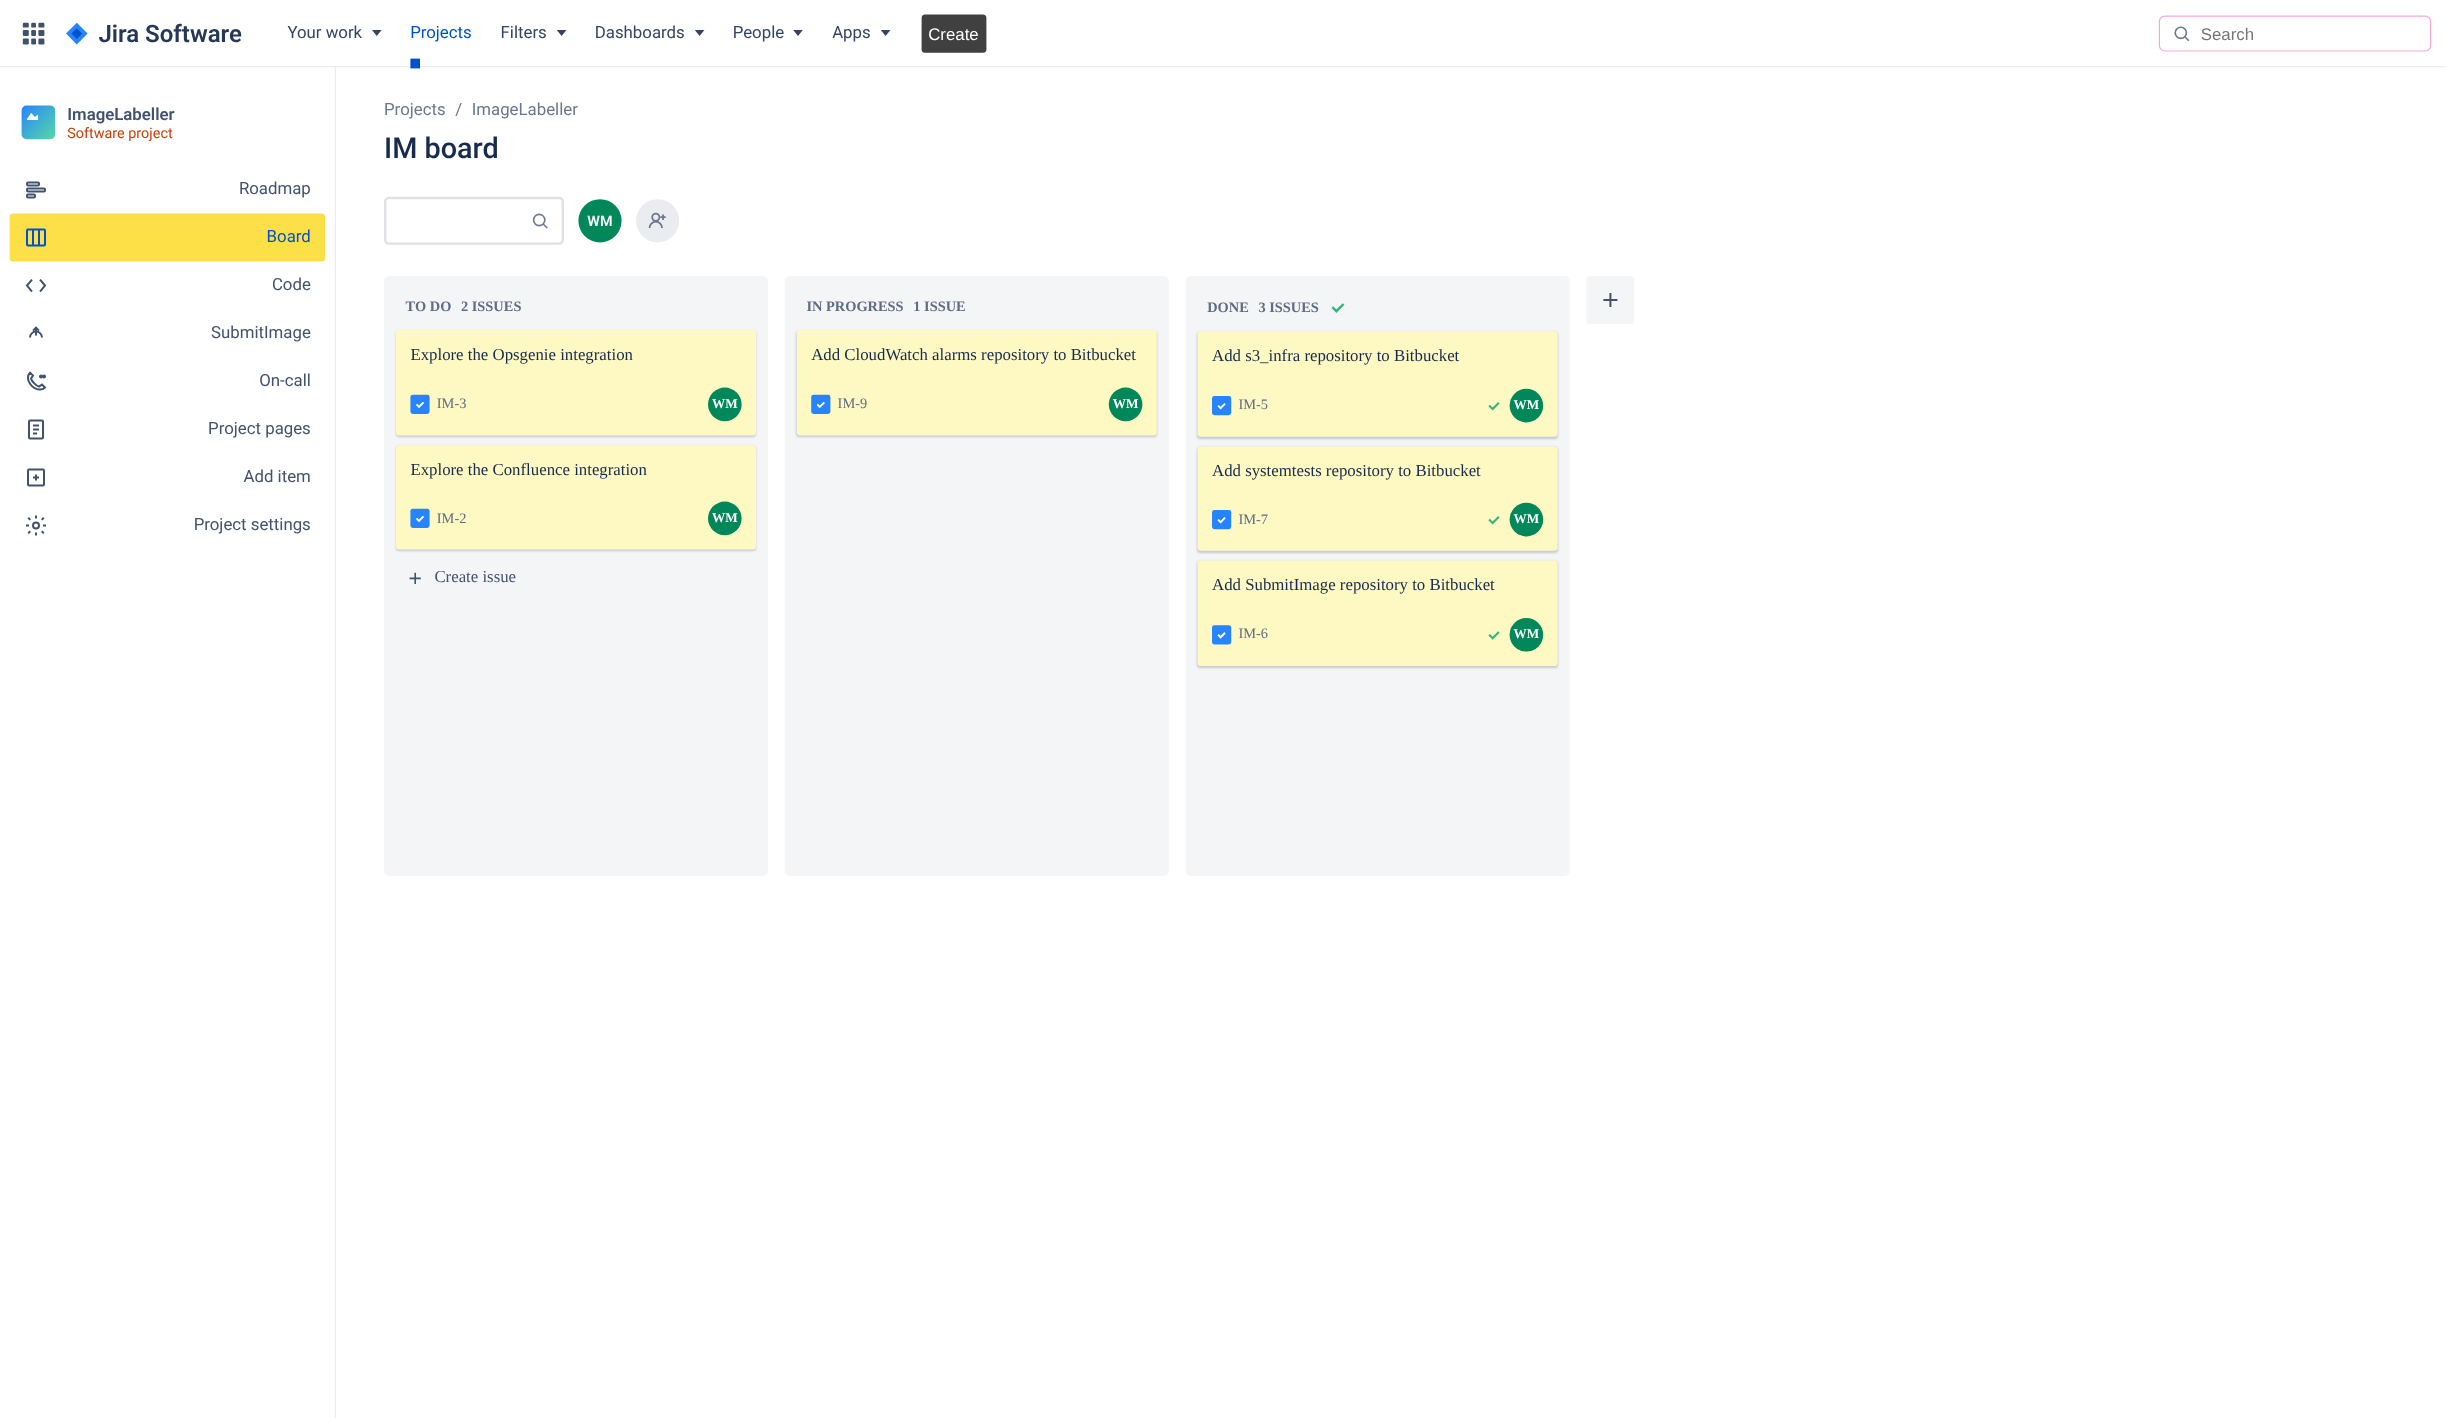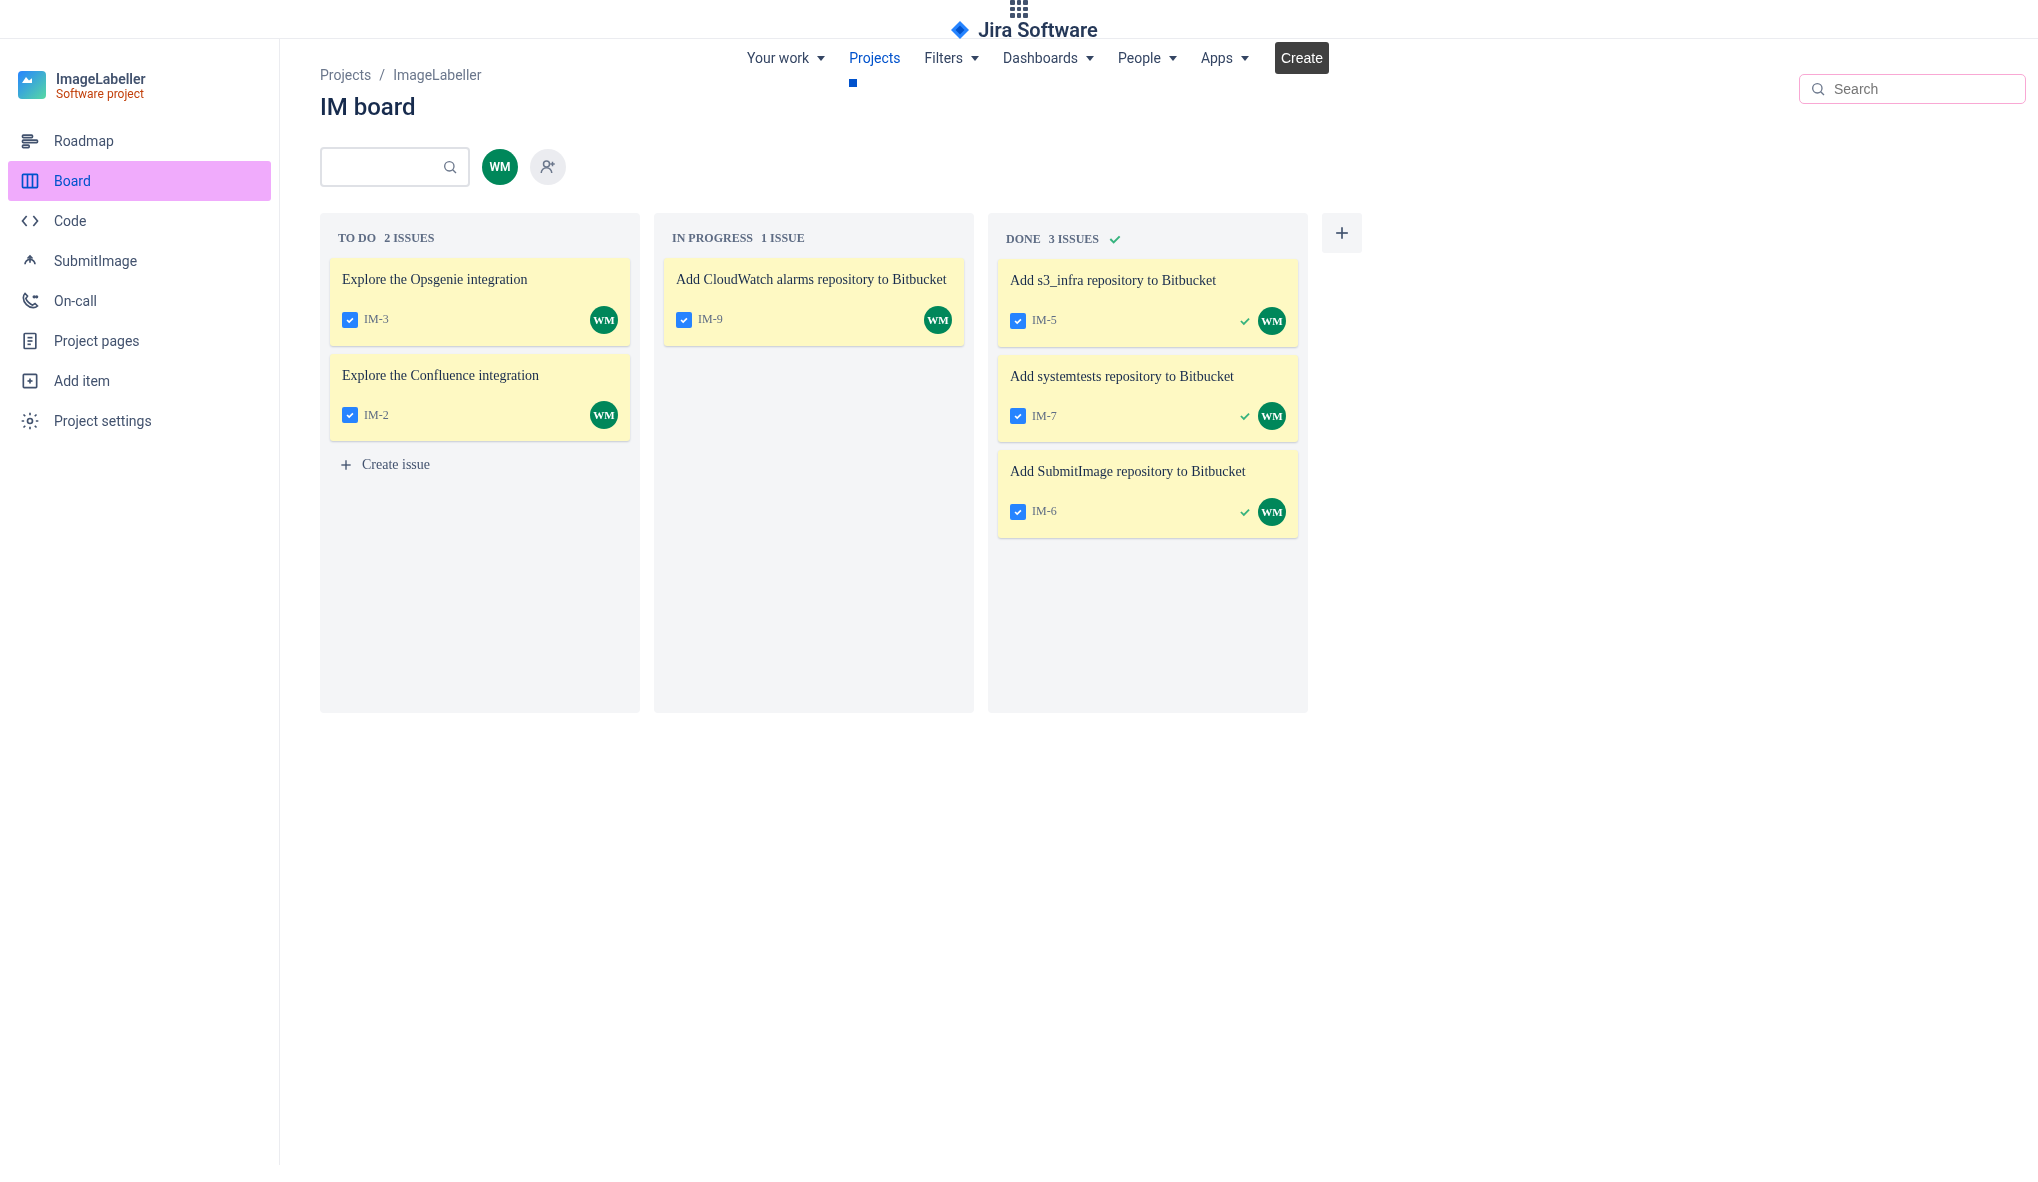--- a/index.html
+++ b/index.html
@@ -1,17 +1,17 @@
 <!DOCTYPE html>
 <html><head>
 <meta charset="utf-8">
 <style>
 * { box-sizing: border-box; margin: 0; padding: 0; }
 body { font-family: -apple-system, BlinkMacSystemFont, "Segoe UI", Roboto, sans-serif; background: #fff; color: #172B4D; overflow: hidden; }
-.topbar { height: 39px; display: flex; align-items: center; padding: 0 12px; border-bottom: 1px solid #ebecf0; flex-direction: column; }
+.topbar { height: 56px; display: flex; align-items: center; padding: 0 12px; border-bottom: 1px solid #ebecf0; }
 .app-switcher { width: 32px; height: 32px; display: flex; align-items: center; justify-content: center; border-radius: 3px; cursor: pointer; }
 .grid9 { display: grid; grid-template-columns: repeat(3, 1fr); gap: 2px; width: 18px; height: 18px; }
 .grid9 span { background: #42526e; border-radius: 1px; }
 .logo { display: flex; align-items: center; gap: 6px; margin-left: 8px; cursor: pointer; }
 .logo-mark { width: 24px; height: 24px; }
 .logo-text { font-size: 20px; font-weight: 600; color: #253858; }
 .nav { display: flex; align-items: center; gap: 4px; margin-left: 28px; }
 .nav-item { display: flex; align-items: center; gap: 4px; padding: 6px 10px; border-radius: 3px; cursor: pointer; font-size: 14px; color: #344563; }
 .nav-item.active { color: #0052cc; position: relative; }
 .nav-item.active::after { content: ""; position: absolute; left: 6px; right: 6px; bottom: -15px; height: 3px; background: #0052cc; }
@@ -20,22 +20,22 @@
 .topbar-right { margin-left: auto; display: flex; align-items: center; gap: 8px; }
 .search-box { display: flex; align-items: center; border: 1px solid #f9a8d4; border-radius: 5px; padding: 6px 10px; min-width: 200px; color: #6b778c; }
 .search-box input { border: none; outline: none; font-size: 14px; margin-left: 8px; color: #172b4d; }
 .layout { display: flex; height: calc(100vh - 56px); }
 .sidebar { width: 280px; border-right: 1px solid #ebecf0; padding: 24px 8px; overflow-y: auto; }
 .proj-header { display: flex; gap: 10px; padding: 8px 10px 20px; }
 .proj-avatar { width: 28px; height: 28px; border-radius: 4px; background: linear-gradient(135deg, #2684ff 0%, #57d9a3 100%); position: relative; }
 .proj-avatar::before { content: ""; position: absolute; top: 6px; left: 4px; width: 10px; height: 6px; background: #fff; clip-path: polygon(0 100%, 40% 0, 70% 60%, 100% 20%, 100% 100%); }
 .proj-title { font-size: 14px; font-weight: 600; color: #42526e; }
 .proj-sub { font-size: 12px; color: #c2410c; }
-.side-item { display: flex; align-items: center; gap: 14px; padding: 10px 12px; border-radius: 3px; cursor: pointer; font-size: 14px; color: #42526e; }
-.side-item.selected { background: #f0abfc; color: #0052cc; }
+.side-item { display: flex; align-items: center; gap: 14px; padding: 10px 12px; border-radius: 3px; cursor: pointer; font-size: 14px; color: #42526e; justify-content: space-between; }
+.side-item.selected { background: #fde047; color: #0052cc; }
 .side-item .icon { width: 20px; height: 20px; display: flex; align-items: center; justify-content: center; color: #42526e; }
 .side-item.selected .icon { color: #0052cc; }
 .main { flex: 1; padding: 28px 40px; overflow: auto; }
 .breadcrumb { font-size: 14px; color: #6b778c; display: flex; gap: 8px; }
 .breadcrumb a { color: #6b778c; text-decoration: none; cursor: pointer; }
 .page-title { font-size: 24px; font-weight: 500; color: #172b4d; margin-top: 10px; }
 .board-controls { display: flex; align-items: center; gap: 12px; margin-top: 26px; }
 .filter-search { width: 150px; height: 40px; border: 2px solid #dfe1e6; border-radius: 4px; display: flex; align-items: center; justify-content: flex-end; padding: 0 10px; }
 .avatar { width: 36px; height: 36px; border-radius: 50%; background: #00875a; color: #fff; display: flex; align-items: center; justify-content: center; font-size: 12px; font-weight: 600; cursor: pointer; flex-shrink: 0; }
 .avatar.sm { width: 28px; height: 28px; font-size: 11px; }

